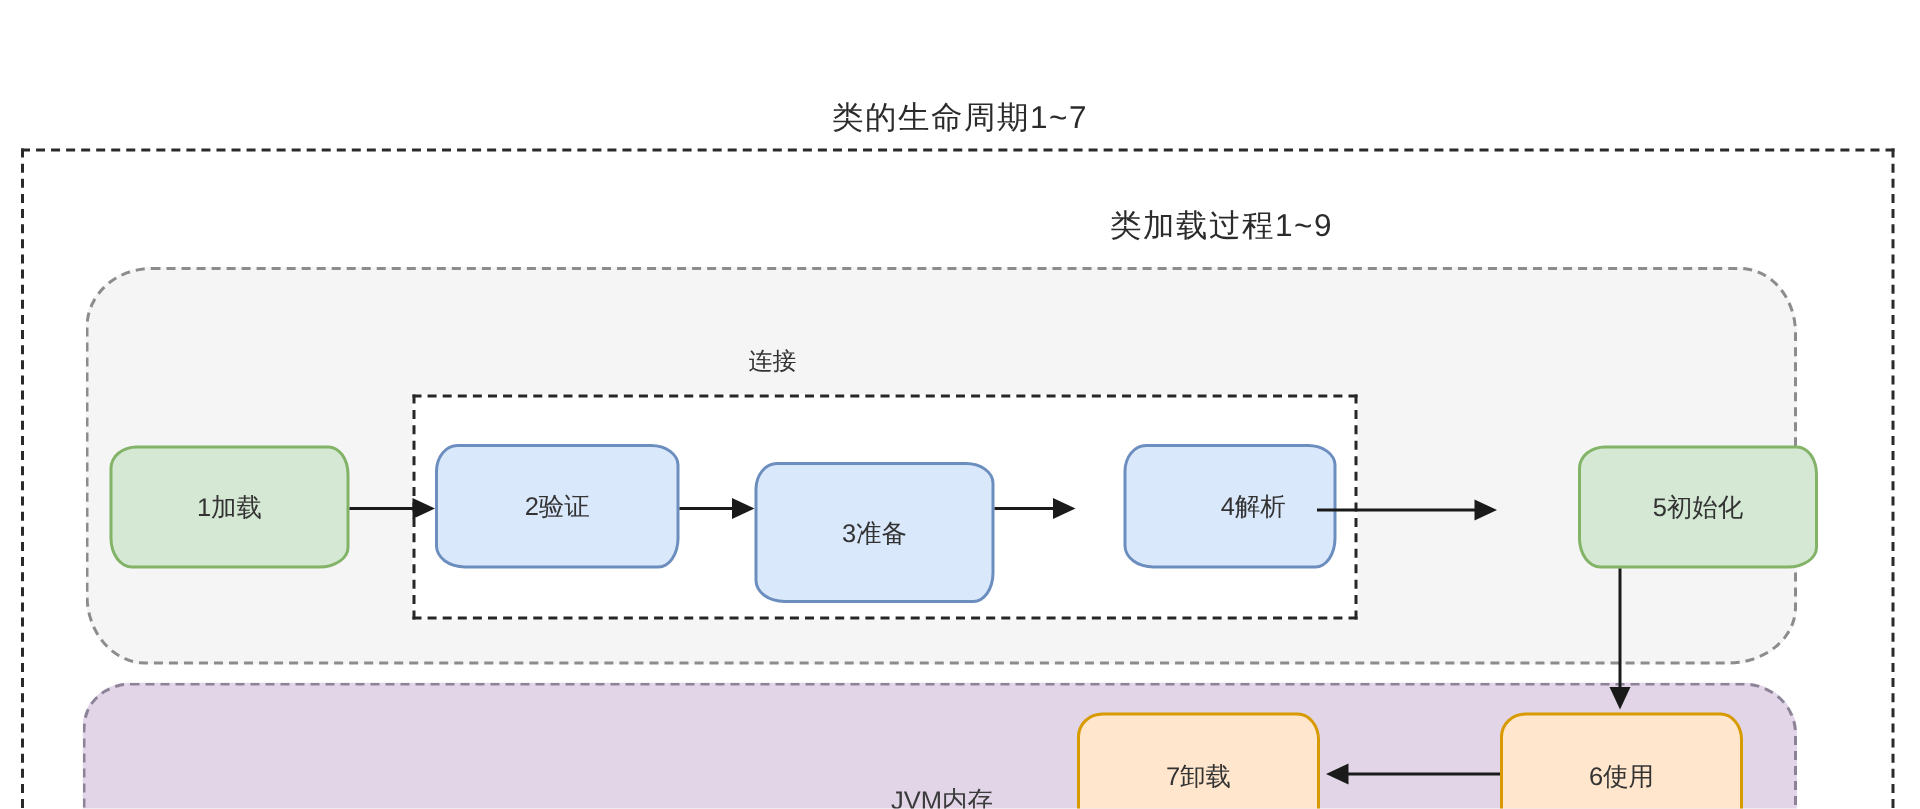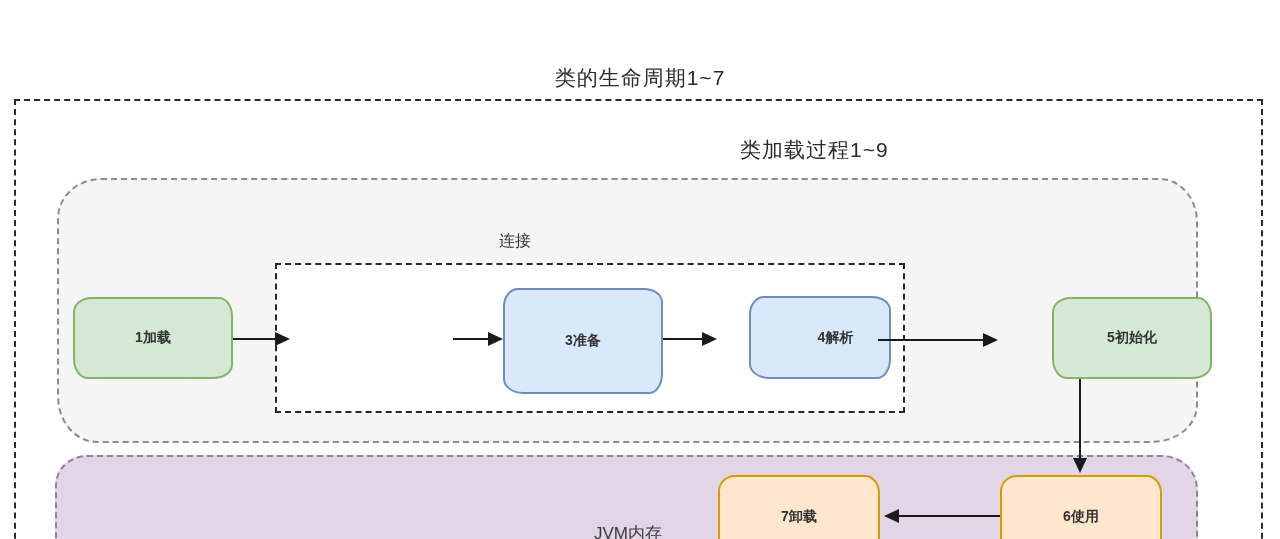--- a/index.html
+++ b/index.html
@@ -60,22 +60,22 @@
 
   .jvm-label {
     position: absolute; left: 594px; top: 506px;
     font-size: 17px; color: #3a3a3a; margin-top: 16px;
   }
 
   
   .node {
     position: absolute;
     display: flex; align-items: center; justify-content: center;
-    font-size: 14px; color: #333333;
-    border-width: 2px; border-style: solid; font-weight: bold;
+    font-size: 17px; color: #333333;
+    border-width: 2px; border-style: solid;
   }
   .node.green {
     background: #d5e8d4; border-color: #82b366;
     border-radius: 18px 14px 20px 15px / 15px 19px 14px 20px;
   }
   .node.blue {
     background: #dae8fc; border-color: #6c8ebf;
     border-radius: 15px 19px 14px 20px / 18px 14px 20px 15px;
   }
   .node.orange {
@@ -108,22 +108,25 @@
   <div class="link-box"></div>
 
   <div class="purple-box"></div>
 
   <div class="jvm-label">JVM内存</div>
 
   <div class="node green" style="left:73px; top:297px; width:160px; height:82px;">
     <span>1加载</span>
   </div>
 
+  <div class="node blue" style="left:290px; top:296px; width:163px; height:83px;">
+    <span>2验证</span>
+  </div>
 
-  <div class="node blue" style="left:503px; top:288px; width:160px; height:106px;">
+  <div class="node blue" style="left:503px; top:308px; width:160px; height:94px;">
     <span>3准备</span>
   </div>
 
   <div class="node blue" style="left:749px; top:296px; width:142px; height:83px;padding-left:31px;">
     <span>4解析</span>
   </div>
 
   <div class="node green" style="left:1052px; top:297px; width:160px; height:82px;">
     <span>5初始化</span>
   </div>

